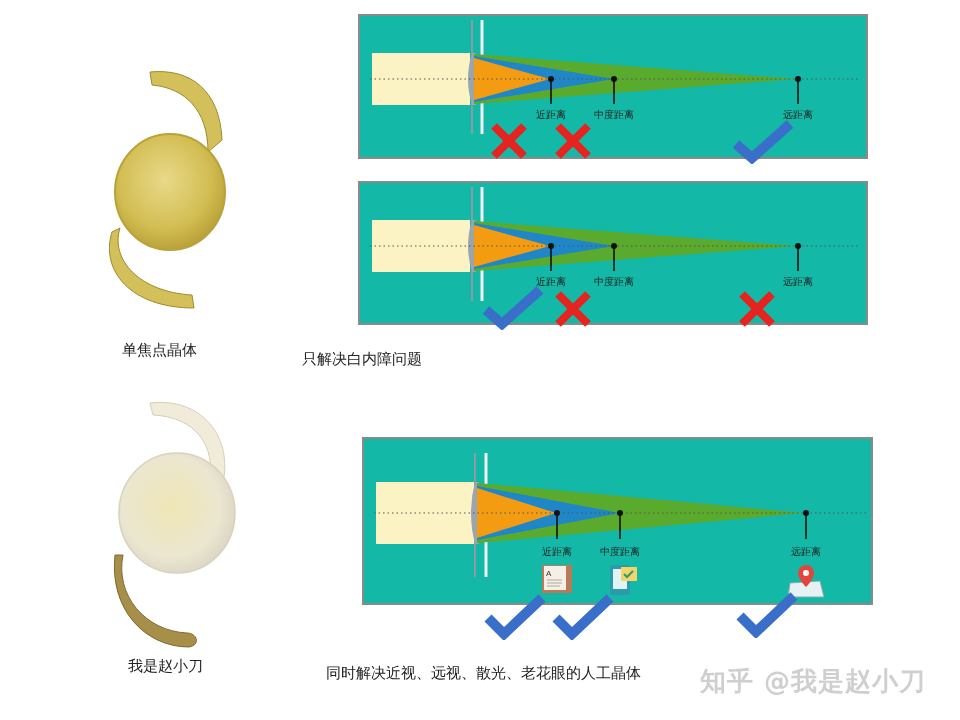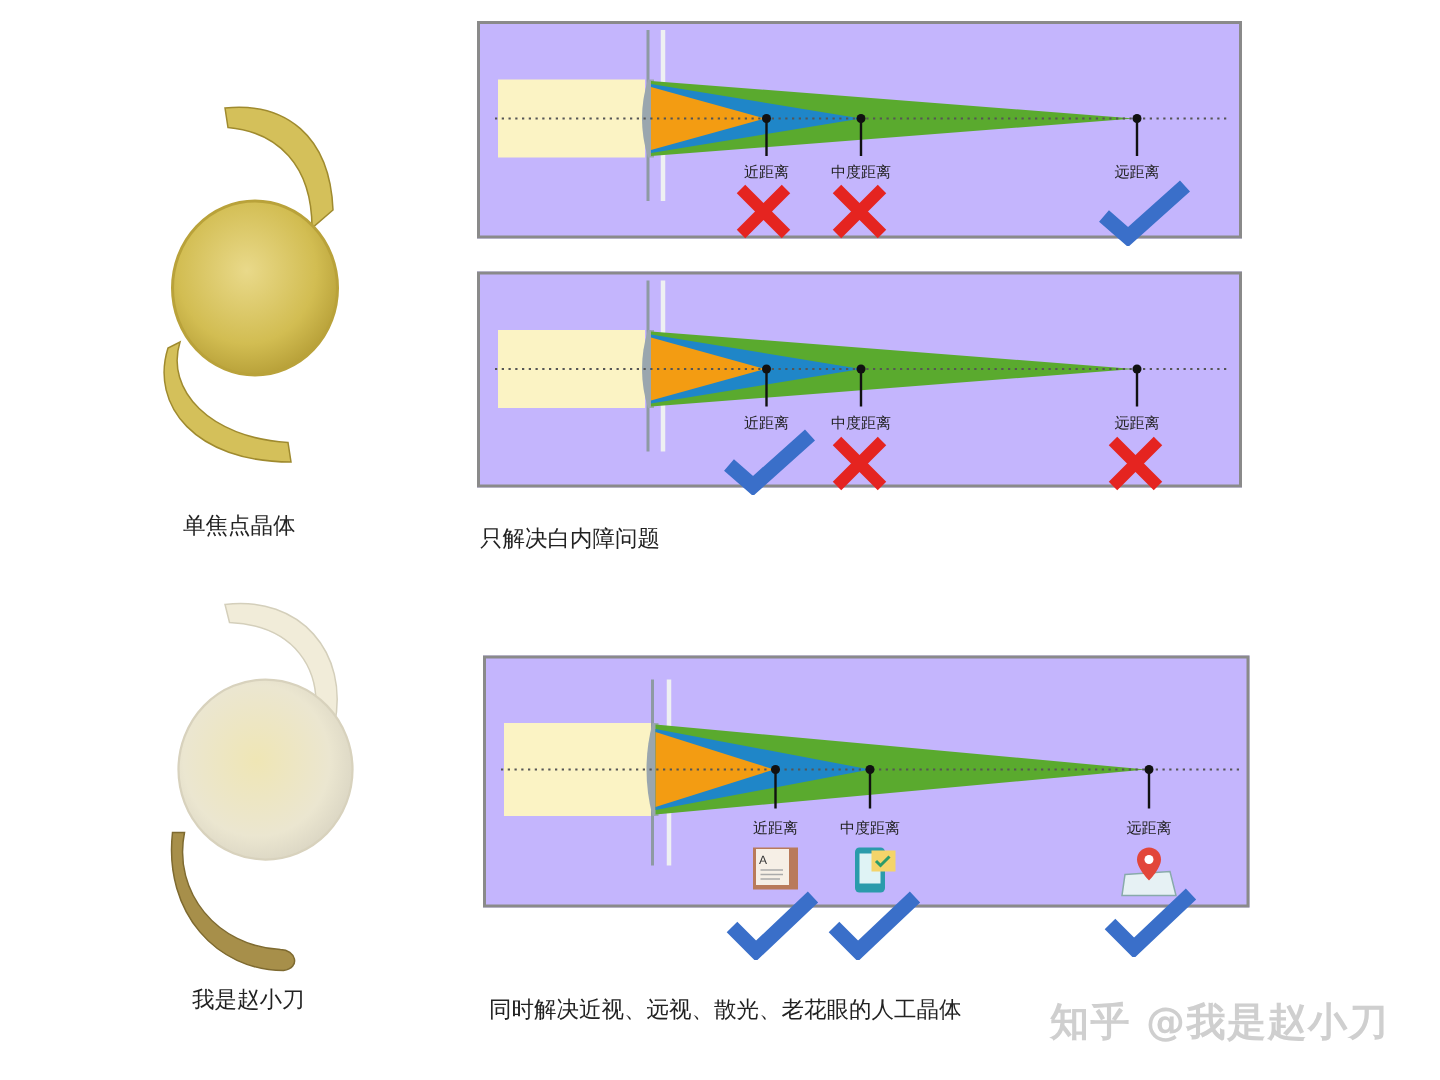--- a/index.html
+++ b/index.html
@@ -1,18 +1,18 @@
 <!DOCTYPE html>
 <html><head>
 <meta charset="utf-8">
 <style>
   html, body { margin:0; padding:0; }
   body { width:960px; height:720px; background:#ffffff; position:relative; overflow:hidden;
          font-family:"DejaVu Sans", "Liberation Sans", sans-serif; color:#222; }
-  .panel { position:absolute; border:2px solid #8a8a8a; background:#c4b5fd; box-sizing:border-box; }
+  .panel { position:absolute; border:2px solid #8a8a8a; background:#14b8a6; box-sizing:border-box;margin-left:40px; }
   .panel svg { position:absolute; left:0; top:0; }
   .lens-wrap { position:absolute; }
   .lens-label { position:absolute; font-size:15px; color:#222; white-space:nowrap; }
   .caption { position:absolute; font-size:15px; color:#222; white-space:nowrap; }
   .dist-label { position:absolute; font-size:10px; color:#222; white-space:nowrap; transform:translateX(-50%); }
   .mark { position:absolute; }
   .watermark { position:absolute; font-size:26px; color:#cfcfcf; white-space:nowrap; letter-spacing:1px; }
 </style>
 </head>
 <body>
@@ -86,21 +86,21 @@
     <circle cx="254" cy="63" r="3" fill="#111"></circle>
       <line x1="254" y1="63" x2="254" y2="88" stroke="#111" stroke-width="1.6"></line>
     <circle cx="438" cy="63" r="3" fill="#111"></circle>
       <line x1="438" y1="63" x2="438" y2="88" stroke="#111" stroke-width="1.6"></line>
   </svg>
   <div class="dist-label" style="left:191px;top:92px;">近距离</div>
   <div class="dist-label" style="left:254px;top:92px;">中度距离</div>
   <div class="dist-label" style="left:438px;top:92px;">远距离</div>
 </div>
 
-<div class="caption" style="left:320px;top:350px;">只解决白内障问题</div>
+<div class="caption" style="left:302px;top:350px;">只解决白内障问题</div>
 
 <div class="panel" style="left:322px;top:437px;width:511px;height:168px;">
   <svg width="507" height="164">
     <rect x="12" y="43" width="98" height="62" fill="#fbf3c4"></rect>
     <line x1="111" y1="14" x2="111" y2="138" stroke="#8e9aa3" stroke-width="2"></line>
     <line x1="122" y1="14" x2="122" y2="138" stroke="#eef0f2" stroke-width="3"></line>
     <path d="M111 43 Q 103 74 111 105 L 115 105 L 115 43 Z" fill="#9aa6ae"></path>
     <polygon points="113,44 440,74 113,104" fill="#5aaa2e"></polygon>
     <polygon points="113,47 256,74 113,101" fill="#1f86c8"></polygon>
     <polygon points="113,49 192,74 113,99" fill="#f39c12"></polygon>

